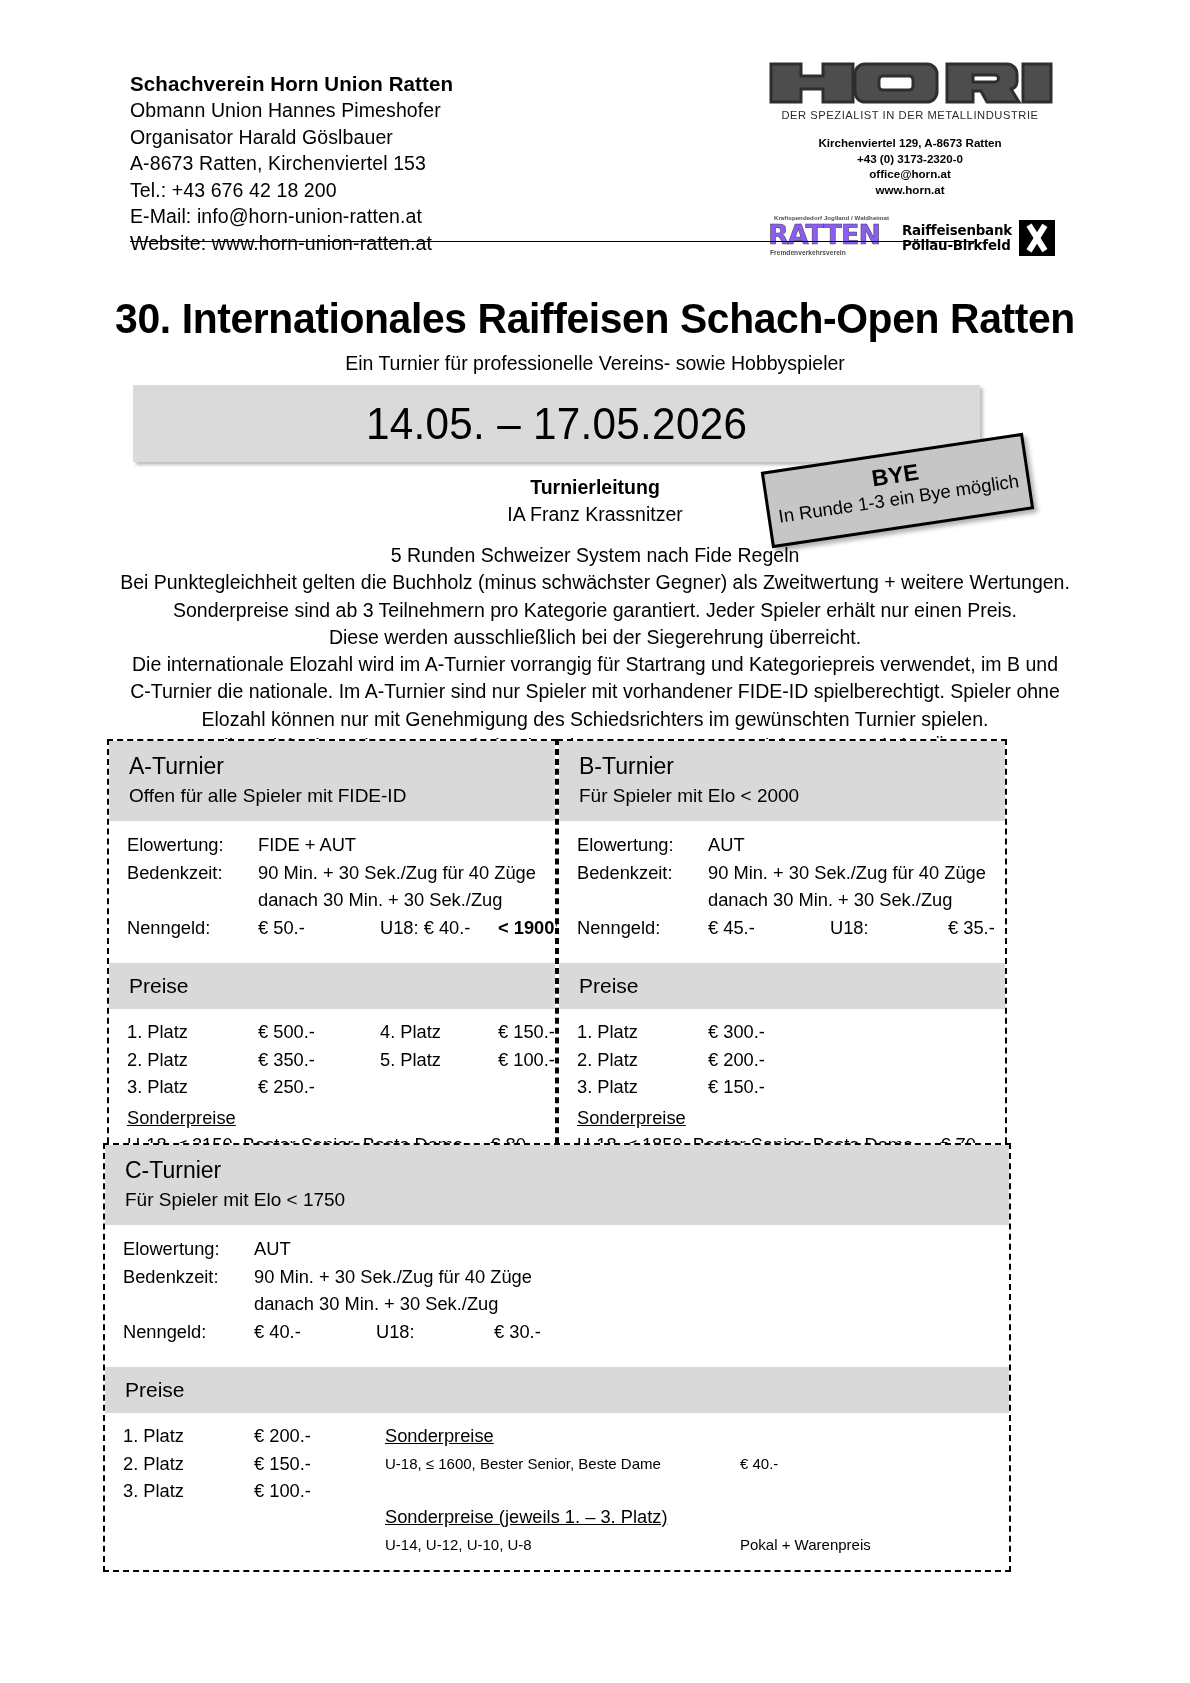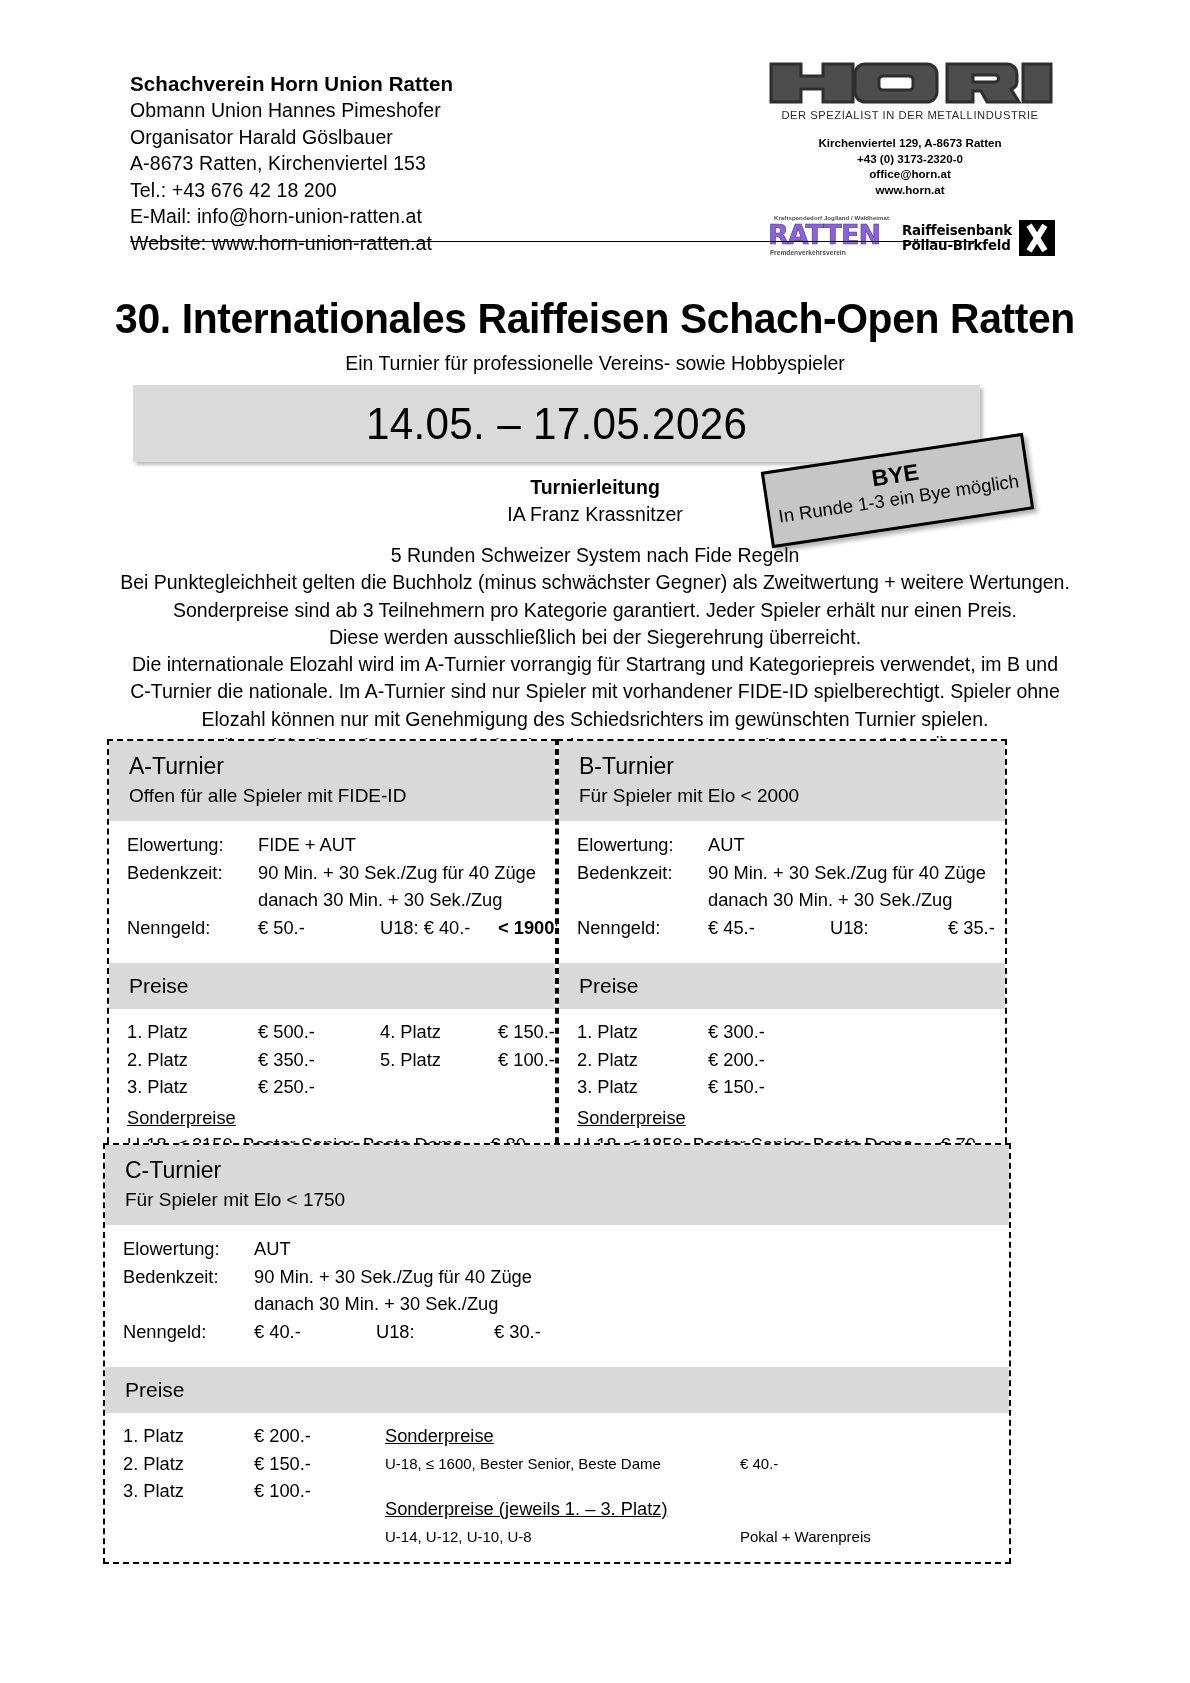--- a/index.html
+++ b/index.html
@@ -554,21 +554,21 @@
             <div class="pcol-place">3. Platz</div>
             <div class="pcol-amt">€ 100.-</div>
           </div>
         </div>
         <div class="c-right">
           <div class="sonder-head">Sonderpreise</div>
           <div class="c-right-line">
             <div class="c-right-text">U-18, ≤ 1600, Bester Senior, Beste Dame</div>
             <div>€ 40.-</div>
           </div>
-          <div class="sonder-head" style="margin-top:18px">Sonderpreise (jeweils 1. – 3. Platz)</div>
+          <div class="sonder-head" style="margin-top:26px">Sonderpreise (jeweils 1. – 3. Platz)</div>
           <div class="c-right-line">
             <div class="c-right-text">U-14, U-12, U-10, U-8</div>
             <div>Pokal + Warenpreis</div>
           </div>
         </div>
       </div>
     </div>
   </div>
 
 </div>

